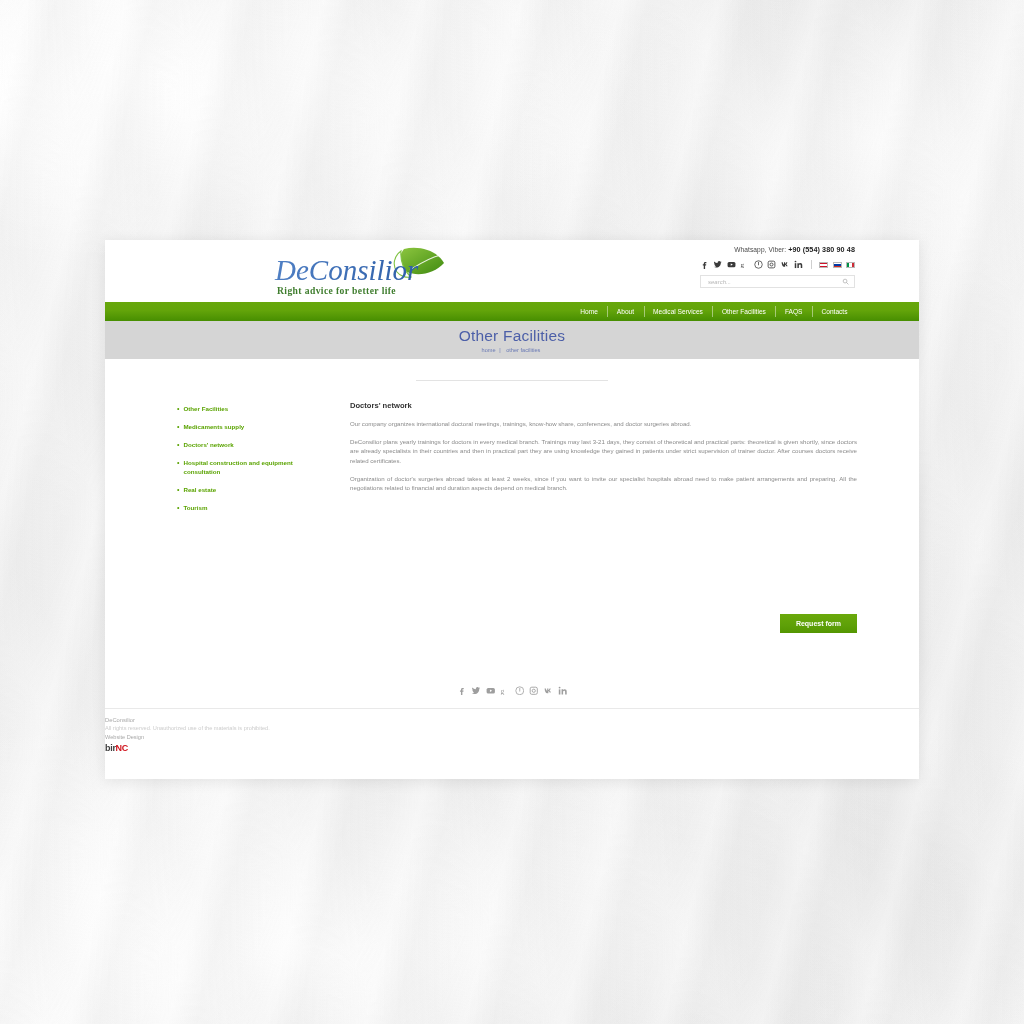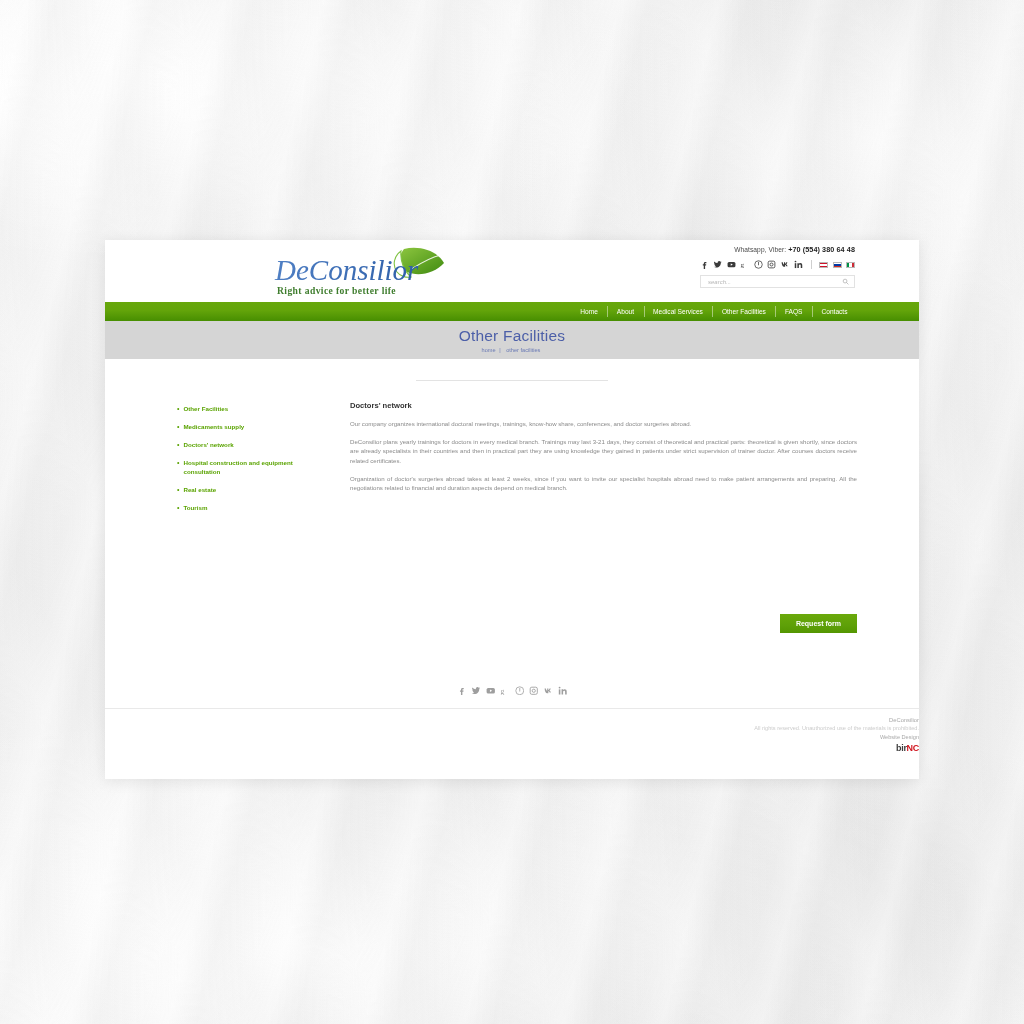--- a/index.html
+++ b/index.html
@@ -110,21 +110,21 @@
     color:#fff;font-size:7px;font-weight:bold;border:0;
     padding:0 16px;height:19px;line-height:19px;cursor:pointer;
     font-family:"Liberation Sans",sans-serif;
   }
 
   
   .foot-social{display:flex;justify-content:center;align-items:center;gap:5px;
     margin-top:52px;height:12px;}
   .foot-social .sic{width:9.5px;height:9.5px;color:#9e9e9e;}
   .foot-rule{height:1px;background:#e9e9e9;margin-top:11px;}
-  .foot-txt{text-align:right;padding-top:7px;}
+  .foot-txt{text-align:left;padding-top:7px;}
   .foot-txt .f1{font-size:5.8px;color:#a8a8a8;line-height:8px;}
   .foot-txt .f2{font-size:5.6px;color:#cccccc;line-height:8px;}
   .foot-txt .f3{font-size:5.6px;color:#a8a8a8;line-height:8px;margin-top:1px;}
   .birnc{margin-top:2px;font-size:9px;font-weight:bold;letter-spacing:-.3px;}
   .birnc .b1{color:#3c3c3c;}
   .birnc .b2{color:#d0141e;}
 </style>
 </head>
 <body>
 
@@ -153,21 +153,21 @@
 
         <text x="2" y="37" font-family="Liberation Serif, serif" font-style="italic" font-size="29" fill="url(#lg)">DeConsilior</text>
         <text x="4" y="51" font-family="Liberation Serif, serif" font-weight="bold" font-size="9.6" fill="#3f7d2e" letter-spacing=".4">Right advice for better life</text>
       </svg>
     </div>
 
     <div class="hdr-right">
 
       <div class="phone">
         <span>Whatsapp, Viber:</span>
-        <b>+70 (554) 380 64 48</b>
+        <b>+90 (554) 380 90 48</b>
       </div>
 
       <div class="socialrow">
         <a class="sic" href="#" title="Facebook">
           <svg viewBox="0 0 24 24" width="9" height="9" fill="currentColor">
               <path d="M14.5 8.5h2.5V5.2h-2.9c-2.6 0-4.1 1.5-4.1 4.2v2.1H7.5v3.3H10V24h3.6v-9.2h2.6l.4-3.3h-3v-1.6c0-1 .3-1.4 1.4-1.4z"></path>
             </svg>
         </a>
         <a class="sic" href="#" title="Twitter">
           <svg viewBox="0 0 24 24" width="9" height="9" fill="currentColor">

